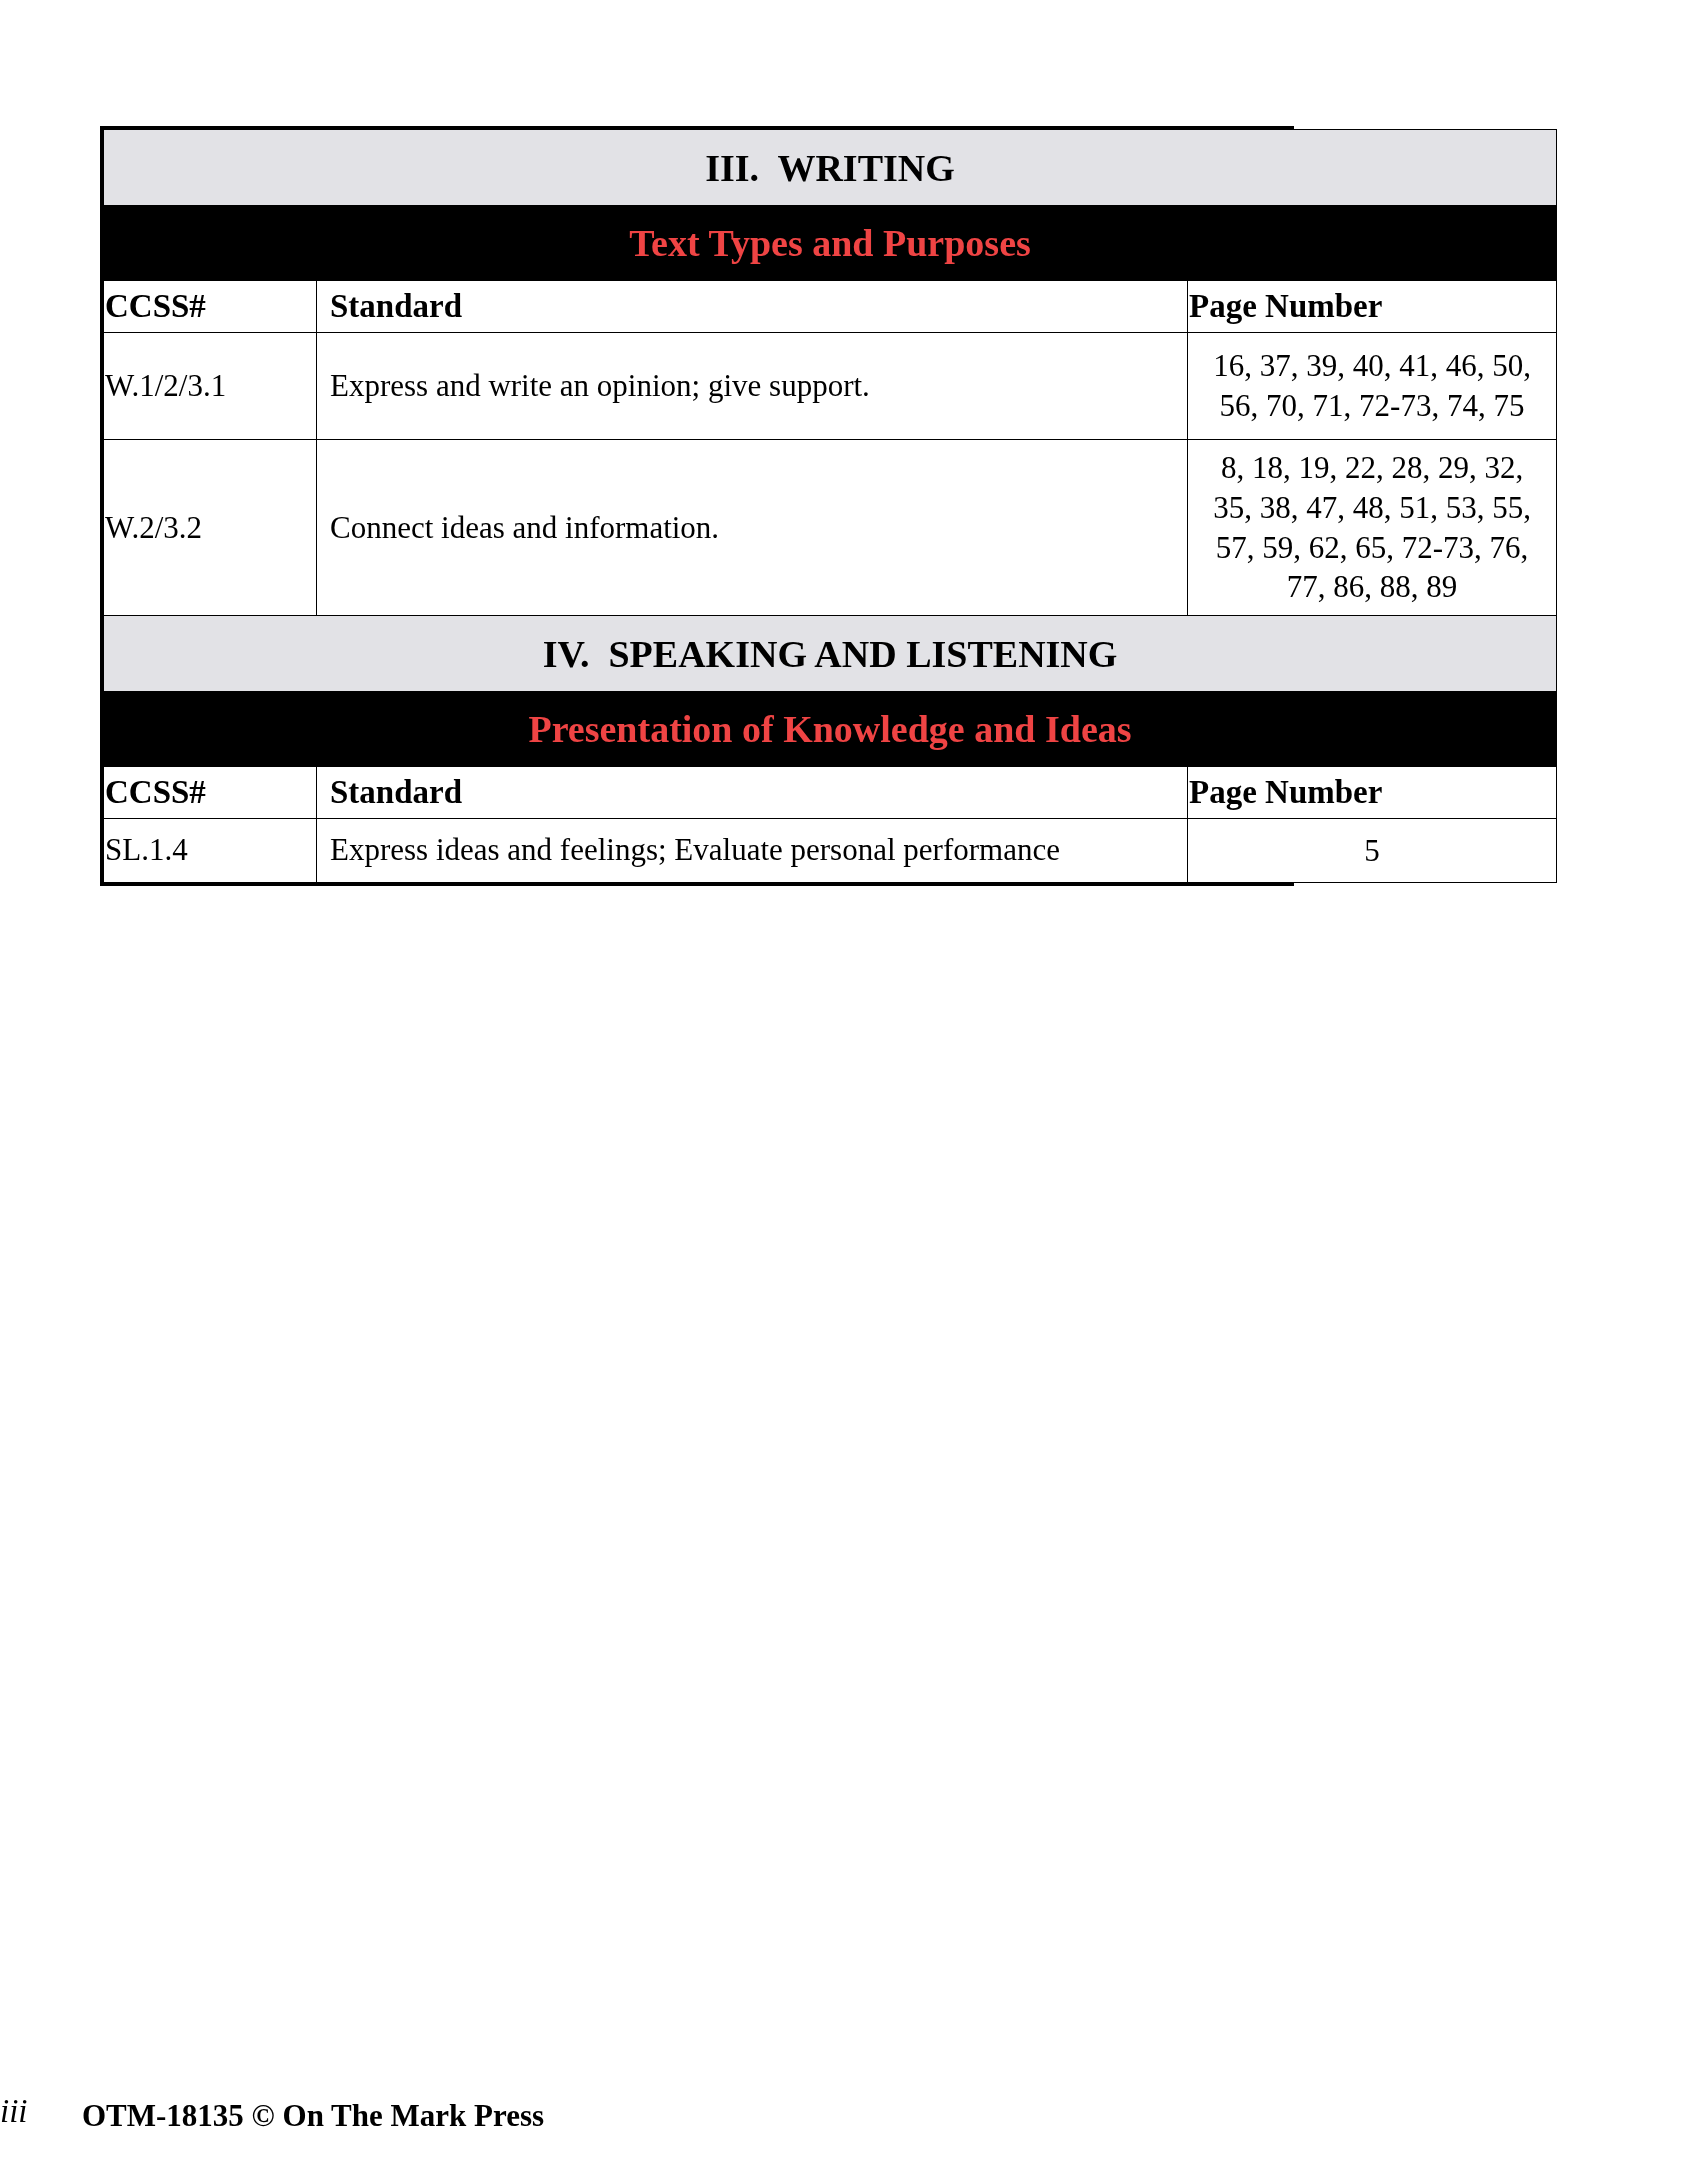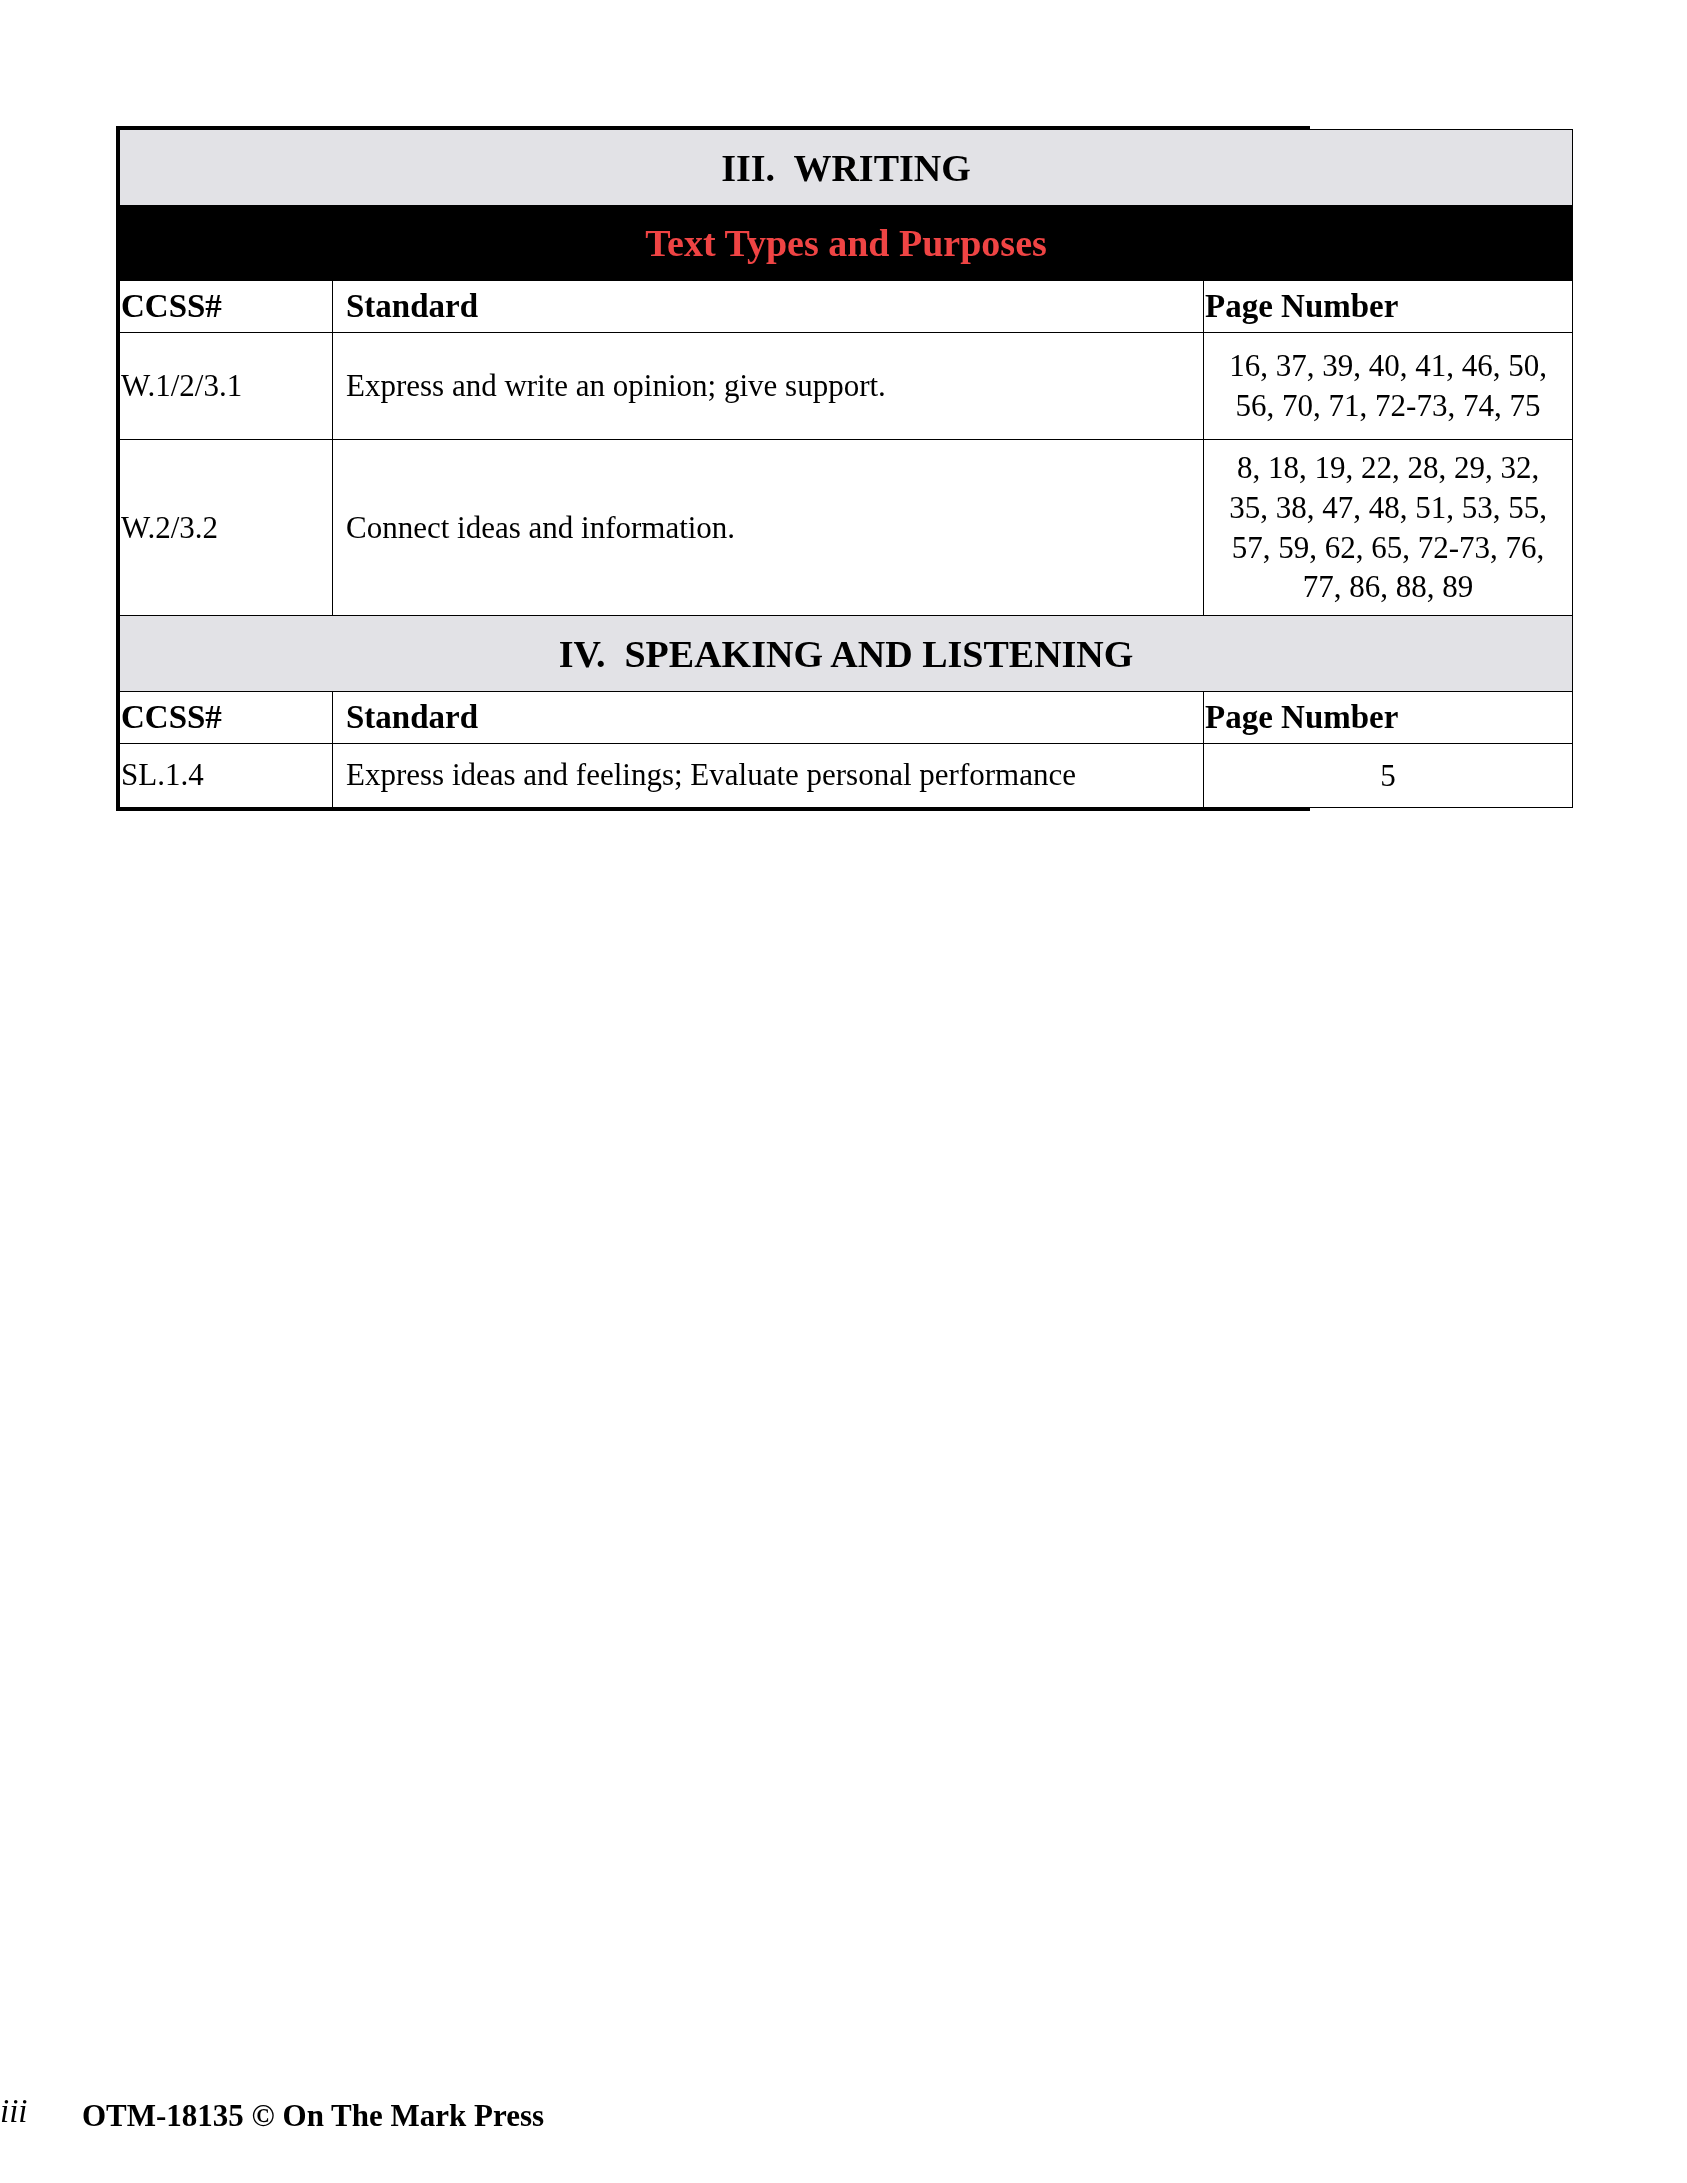--- a/index.html
+++ b/index.html
@@ -9,21 +9,21 @@
   body {
     width: 1687px;
     height: 2183px;
     background: #ffffff;
     position: relative;
     font-family: "Liberation Serif", "DejaVu Serif", serif;
     color: #000000;
   }
   .table-wrap {
     position: absolute;
-    left: 116px;
+    left: 100px;
     top: 126px;
     width: 1194px;
     box-sizing: border-box;
     border: 3.3px solid #000000;
     background: #ffffff;
   }
   table.standards {
     width: 100%;
     border-collapse: collapse;
     table-layout: fixed;
@@ -135,20 +135,23 @@
           <td class="pages">8, 18, 19, 22, 28, 29, 32,
 35, 38, 47, 48, 51, 53, 55,
 57, 59, 62, 65, 72-73, 76,
 77, 86, 88, 89</td>
         </tr>
 
         <tr>
           <td colspan="3" class="section-cell">IV.  SPEAKING AND LISTENING</td>
         </tr>
 
+        <tr>
+          <td colspan="3" class="band-cell">Presentation of Knowledge and Ideas</td>
+        </tr>
 
         <tr class="colhead">
           <td class="c">CCSS#</td>
           <td class="l">Standard</td>
           <td class="c">Page Number</td>
         </tr>
 
         <tr class="datarow h-std">
           <td class="c">SL.1.4</td>
           <td class="l">Express ideas and feelings; Evaluate personal performance</td>

